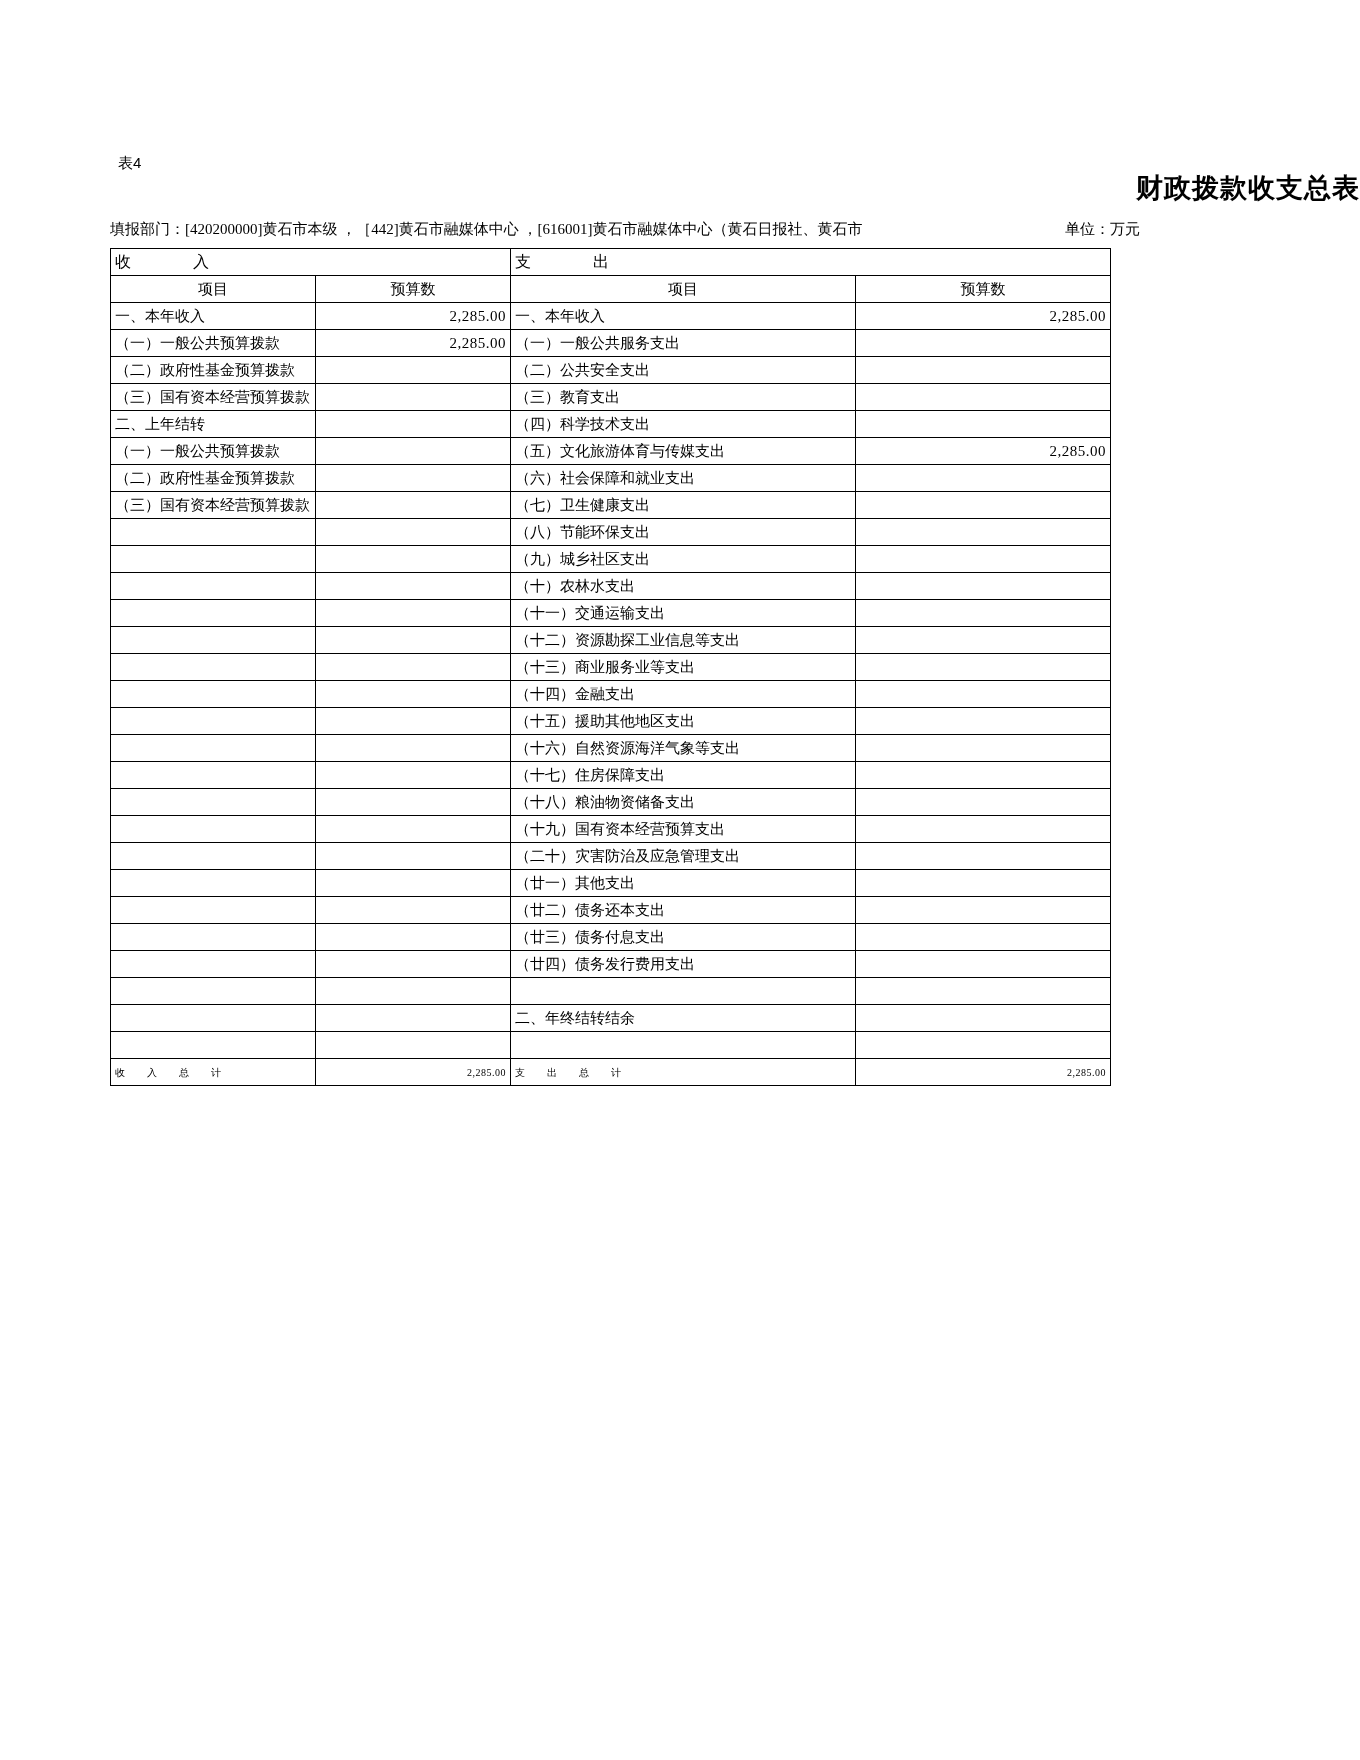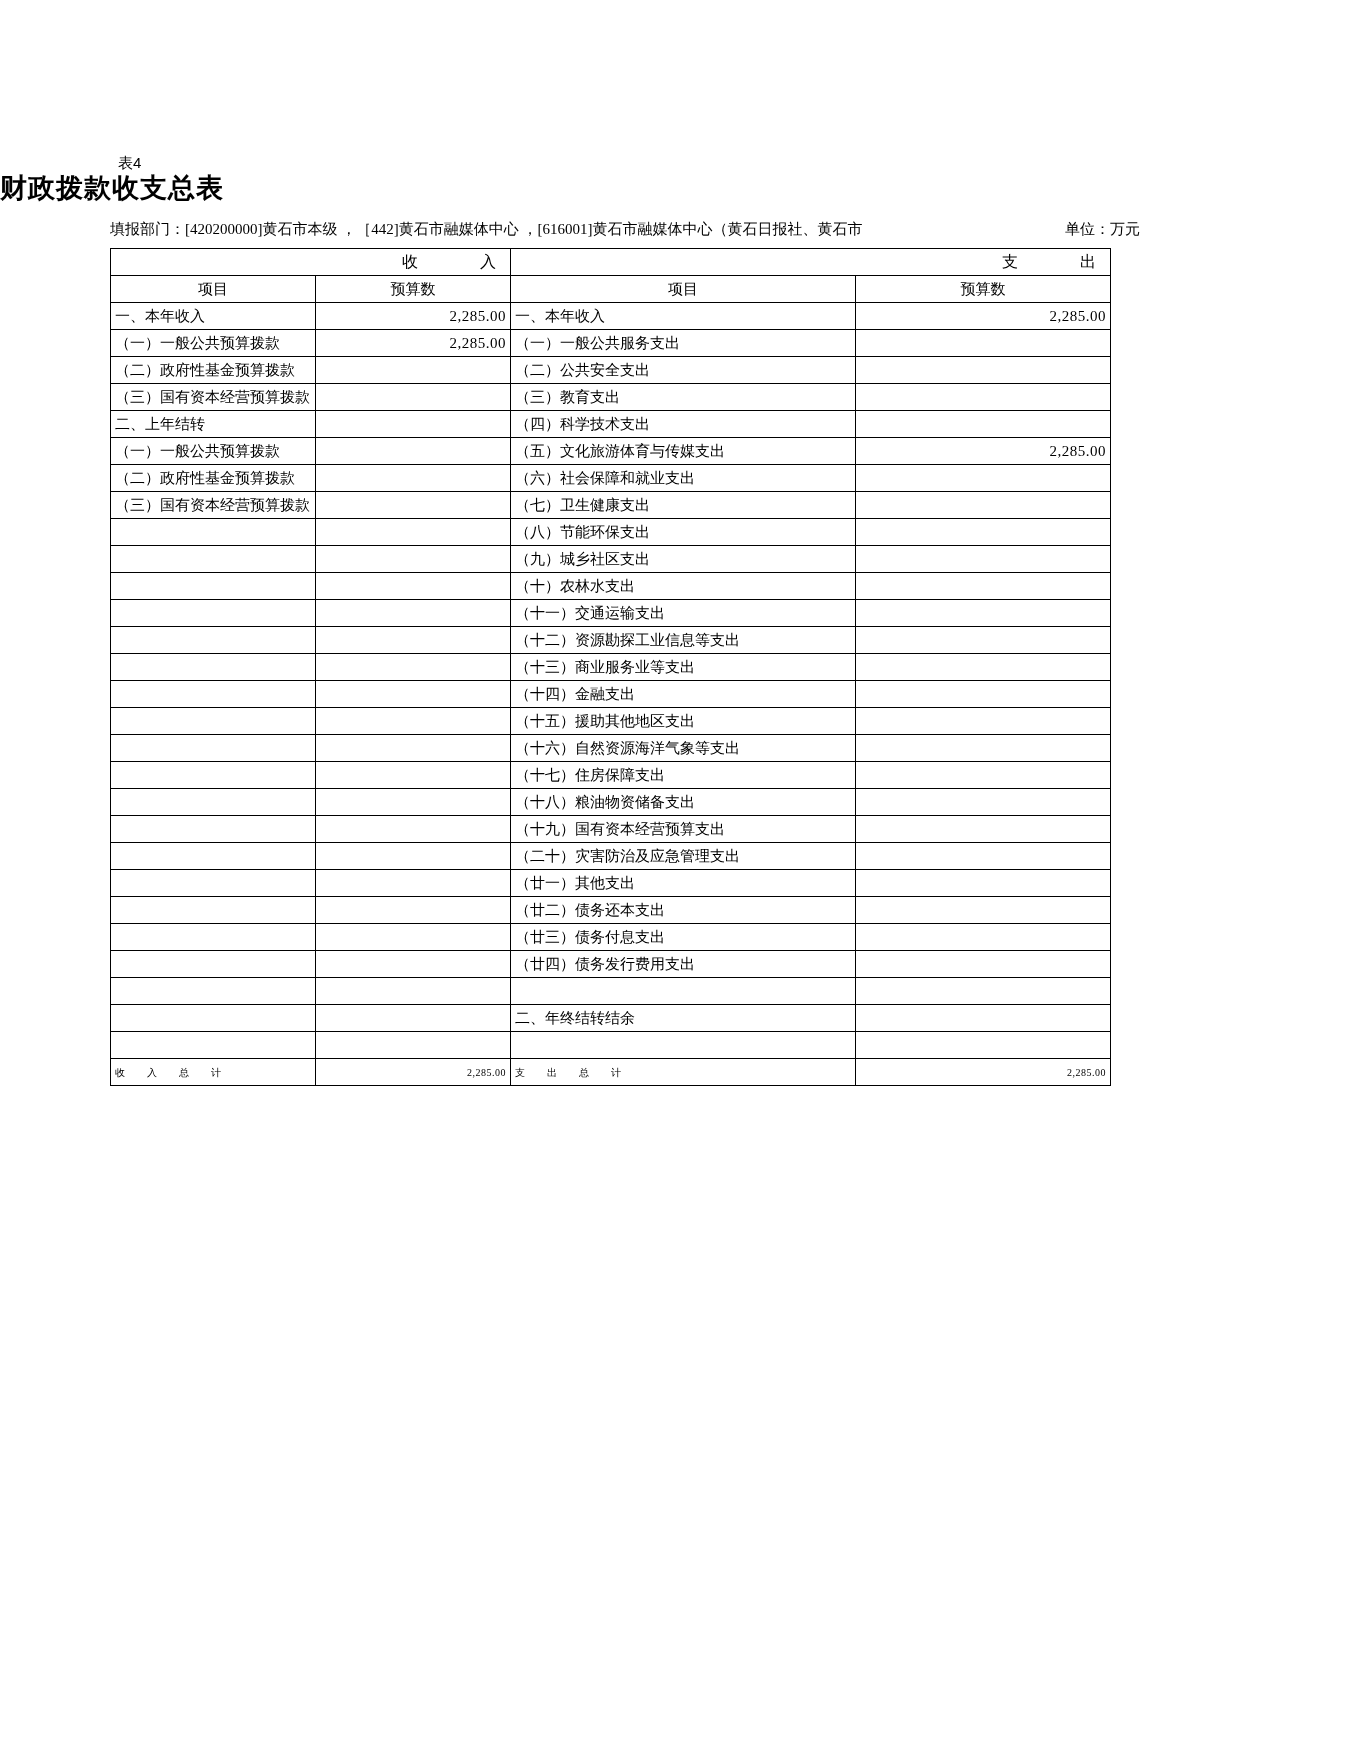--- a/index.html
+++ b/index.html
@@ -26,21 +26,21 @@
     left: 118px;
     top: 154px;
     font-size: 15px;
     font-family: "Liberation Sans", sans-serif;
   }
   .doc-title {
     position: absolute;
     left: 0;
     top: 170px;
     width: 1360px;
-    text-align: left;
+    text-align: right;
     font-size: 27px;
     font-weight: bold;
     font-family: "DejaVu Sans", "Liberation Sans", sans-serif;
     letter-spacing: 1px;
   }
   .meta-row {
     position: absolute;
     left: 110px;
     top: 220px;
     width: 1030px;
@@ -82,21 +82,21 @@
     vertical-align: middle;
     line-height: 1.1;
     font-family: "Liberation Serif", "DejaVu Serif", serif;
   }
   col.c1 { width: 205px; }
   col.c2 { width: 195px; }
   col.c3 { width: 345px; }
   col.c4 { width: 255px; }
 
   .group-head {
-    text-align: right;
+    text-align: left;
     letter-spacing: 10px;
     font-size: 16px;
     height: 28px;
   }
   .col-head {
     text-align: center;
     font-size: 15px;
   }
   .num {
     text-align: right;

